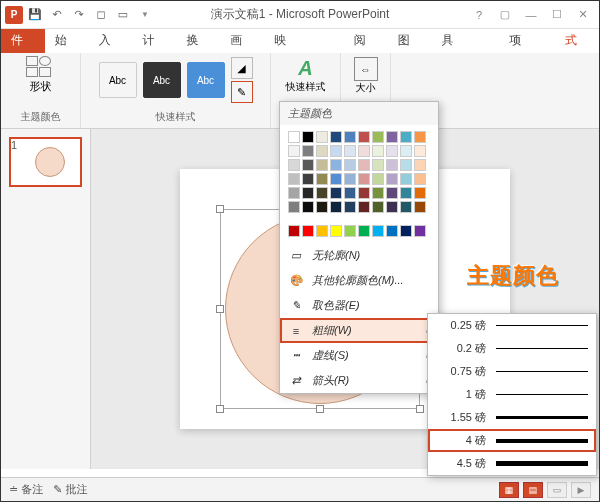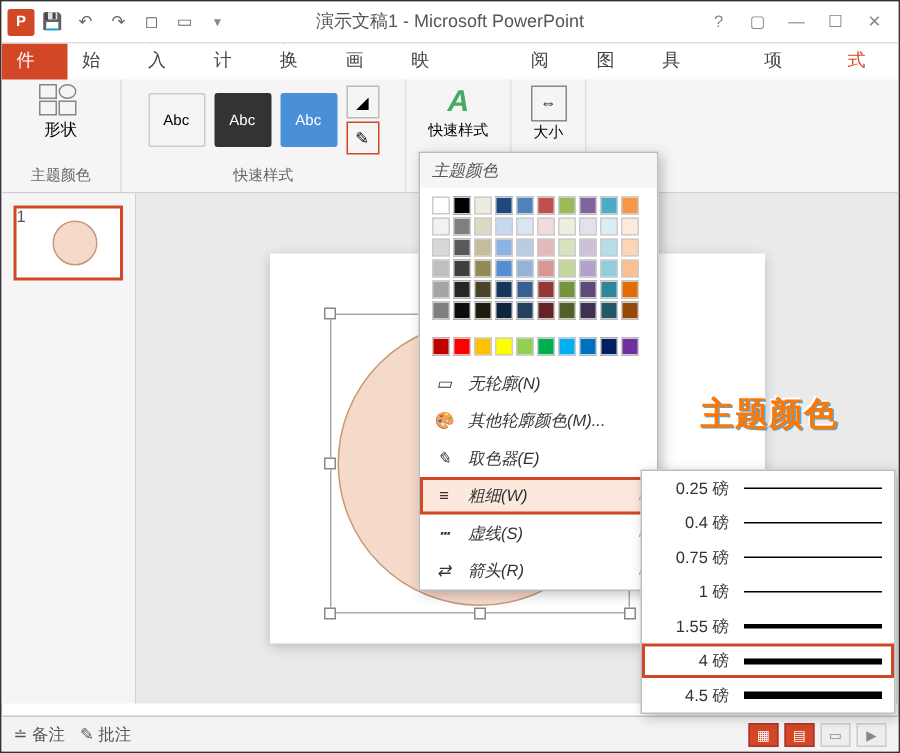--- a/index.html
+++ b/index.html
@@ -290,21 +290,21 @@
       <span style="margin-left:auto" class="chev">▸</span>
     </div>
 </div>
 
 <div class="submenu">
   <div class="weight-item">
       <span class="weight-label">0.25 磅</span>
       <div class="weight-line" style="height:0.5px"></div>
     </div>
   <div class="weight-item">
-      <span class="weight-label">0.4 磅</span>
+      <span class="weight-label">0.2 磅</span>
       <div class="weight-line" style="height:0.75px"></div>
     </div>
   <div class="weight-item">
       <span class="weight-label">0.75 磅</span>
       <div class="weight-line" style="height:1px"></div>
     </div>
   <div class="weight-item">
       <span class="weight-label">1 磅</span>
       <div class="weight-line" style="height:1.5px"></div>
     </div>

